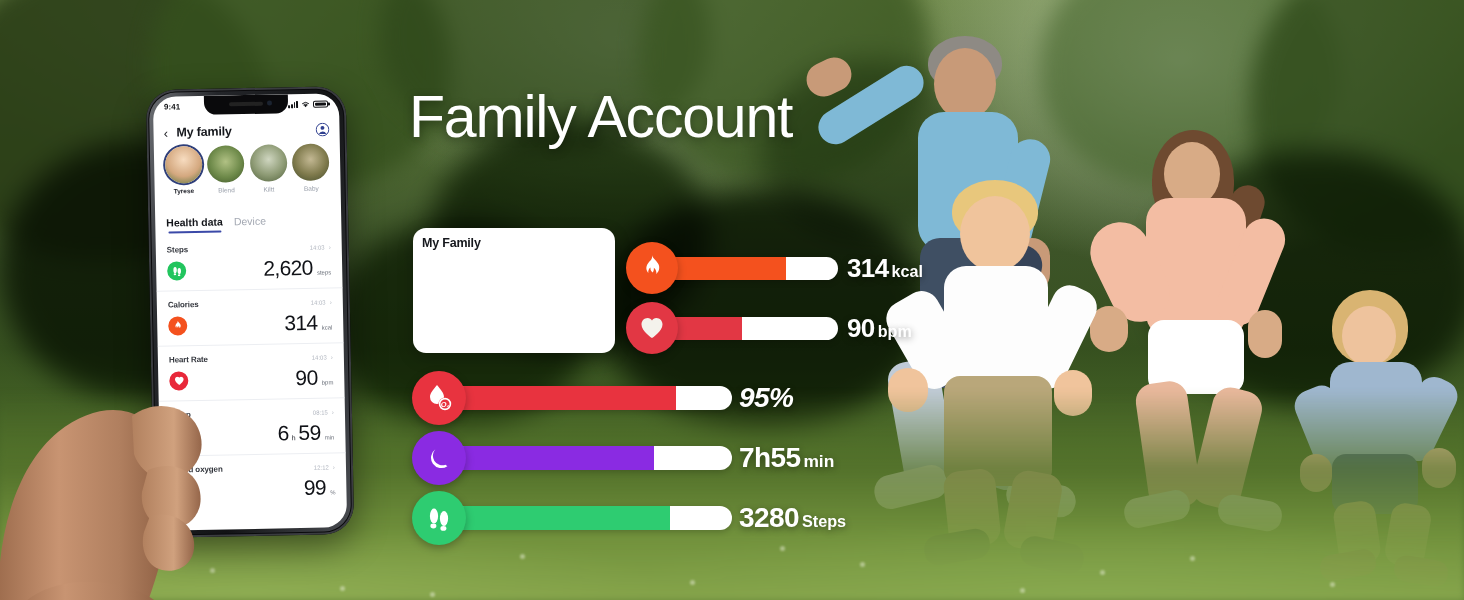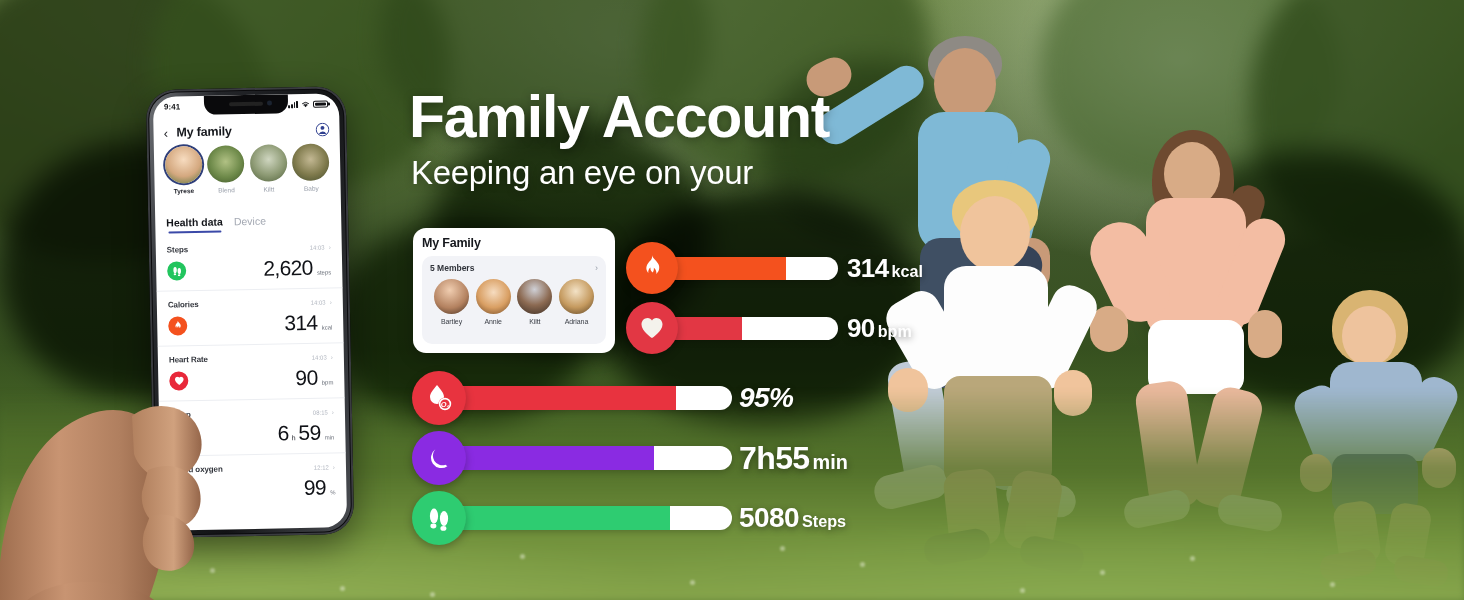--- a/index.html
+++ b/index.html
@@ -40,21 +40,21 @@
 
   
   .figure { position:absolute; filter: blur(.4px); }
   .lb { position:absolute; border-radius:40px; }
   .head { position:absolute; border-radius:50%; }
   .hair { position:absolute; border-radius:50% 50% 45% 45%; }
 
   
   .headline {
     position:absolute; left:409px; top:86px;
-    color:#ffffff; font-weight:700; font-size:59px; line-height:1.06;
+    color:#ffffff; font-weight:400; font-size:59px; line-height:1.06;
     letter-spacing:-1.2px;
     text-shadow:0 2px 10px rgba(0,0,0,.34);
   }
   .subline {
     position:absolute; left:411px; top:152px;
     color:#ffffff; font-size:33px; line-height:1.26; font-weight:400;
     letter-spacing:-.3px;
     text-shadow:0 2px 8px rgba(0,0,0,.32);
   }
 
@@ -265,49 +265,24 @@
     <span class="speck" style="left:1190px;top:106px"></span>
     <span class="speck" style="left:1330px;top:132px"></span>
     <span class="speck" style="left:430px;top:142px"></span>
     <span class="speck" style="left:780px;top:96px"></span>
     <span class="speck" style="left:1100px;top:120px"></span>
   </div>
 </div>
 
 <div class="headline">Family Account</div>
 <div class="subline">
-  <div>Keeping an eye on your</div>
 </div>
 
 <div class="family-card">
   <div class="family-card-title">My Family</div>
-  <div class="family-inner">
-    <div class="members-row">
-      <span class="members-label">5 Members</span>
-      <span class="chev">›</span>
-    </div>
-    <div class="avatars">
-      <div class="av-cell">
-        <div class="av" style="background:radial-gradient(circle at 45% 32%,#f0cdb0,#b3815f 58%,#3e2a1d);"></div>
-        <div class="av-name">Bartley</div>
-      </div>
-      <div class="av-cell">
-        <div class="av" style="background:radial-gradient(circle at 50% 38%,#f6dcc0,#d99f63 55%,#6d4522);"></div>
-        <div class="av-name">Annie</div>
-      </div>
-      <div class="av-cell">
-        <div class="av" style="background:radial-gradient(circle at 50% 30%,#cfd0d6,#8c6a52 52%,#3a2c23);"></div>
-        <div class="av-name">Kiltt</div>
-      </div>
-      <div class="av-cell">
-        <div class="av" style="background:radial-gradient(circle at 48% 35%,#f3e2c6,#c59a5f 55%,#584022);"></div>
-        <div class="av-name">Adriana</div>
-      </div>
-    </div>
-  </div>
 </div>
 
 <div class="metric" style="left:626px;top:242px;">
   <div class="m-icon" style="width:52px;height:52px;background:#f4511e;">
     <svg width="22" height="26" viewBox="0 0 24 28" fill="#fff">
         <path d="M12 0c1 5-3 6-5 10-2 3.4-1.2 7.2 1 9.4-.4-2.3.5-4.6 2.3-6-.3 2.7 1 4 2.3 5.4 1.3-1.6 1.7-3.4 1.4-5.2 2.2 1.8 3.3 4.4 2.6 7 3-2.4 4.2-6.6 2.6-10.3C17.5 6 13.6 4.6 12 0z"></path>
       </svg>
   </div>
   <div class="m-track" style="width:174px;">
     <div class="m-fill" style="width:70%;background:#f4511e;"></div>
@@ -350,39 +325,39 @@
 
 <div class="metric" style="left:412px;top:431px;">
   <div class="m-icon" style="width:54px;height:54px;background:#8a2be2;">
     <svg width="23" height="25" viewBox="0 0 23 25" fill="#fff">
         <path d="M17.5 18.8A9.6 9.6 0 0 1 7.4 3.2a9.6 9.6 0 1 0 12 17 9.7 9.7 0 0 1-1.9-1.4z"></path>
       </svg>
   </div>
   <div class="m-track" style="width:280px;height:24px;">
     <div class="m-fill" style="width:72%;background:#8a2be2;"></div>
   </div>
-  <div class="m-val" style="font-size:32px;margin-left:7px;text-align:center;">
+  <div class="m-val" style="font-size:28px;margin-left:7px;text-align:center;">
     <span>7h55</span><span class="m-unit">min</span>
   </div>
 </div>
 
 <div class="metric" style="left:412px;top:491px;">
   <div class="m-icon" style="width:54px;height:54px;background:#2ecc71;">
     <svg width="24" height="26" viewBox="0 0 24 26" fill="#fff">
       <ellipse cx="7" cy="11" rx="4.1" ry="7.4"></ellipse>
         <ellipse cx="6.4" cy="21" rx="3" ry="2.4"></ellipse>
       <ellipse cx="17" cy="13.5" rx="4.1" ry="7.4"></ellipse>
         <ellipse cx="16.4" cy="23.4" rx="3" ry="2.4"></ellipse>
     </svg>
   </div>
   <div class="m-track" style="width:280px;height:24px;">
     <div class="m-fill" style="width:78%;background:#2ecc71;"></div>
   </div>
   <div class="m-val" style="font-size:28px;margin-left:7px;">
-    <span>5080</span><span class="m-unit" style="font-size:.58em;">Steps</span>
+    <span>3280</span><span class="m-unit" style="font-size:.58em;">Steps</span>
   </div>
 </div>
 
 <div class="phone">
   <div class="phone-edge"></div>
   <div class="screen">
     <div class="notch">
       <div class="notch-speaker"></div>
       <div class="notch-cam"></div>
     </div>

